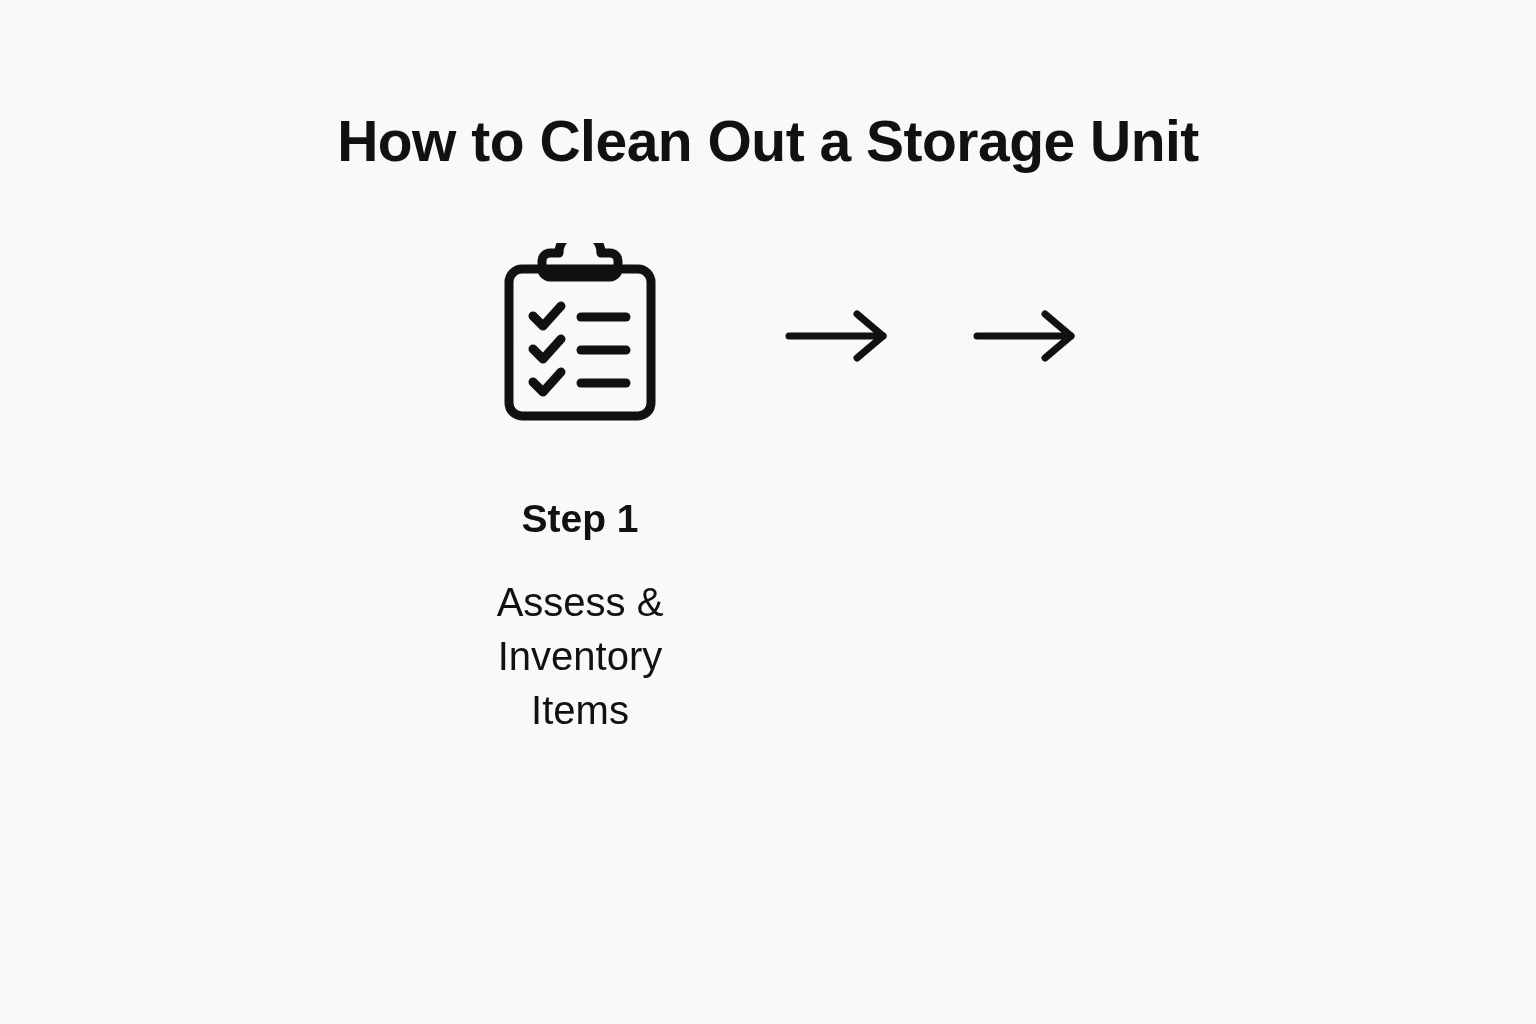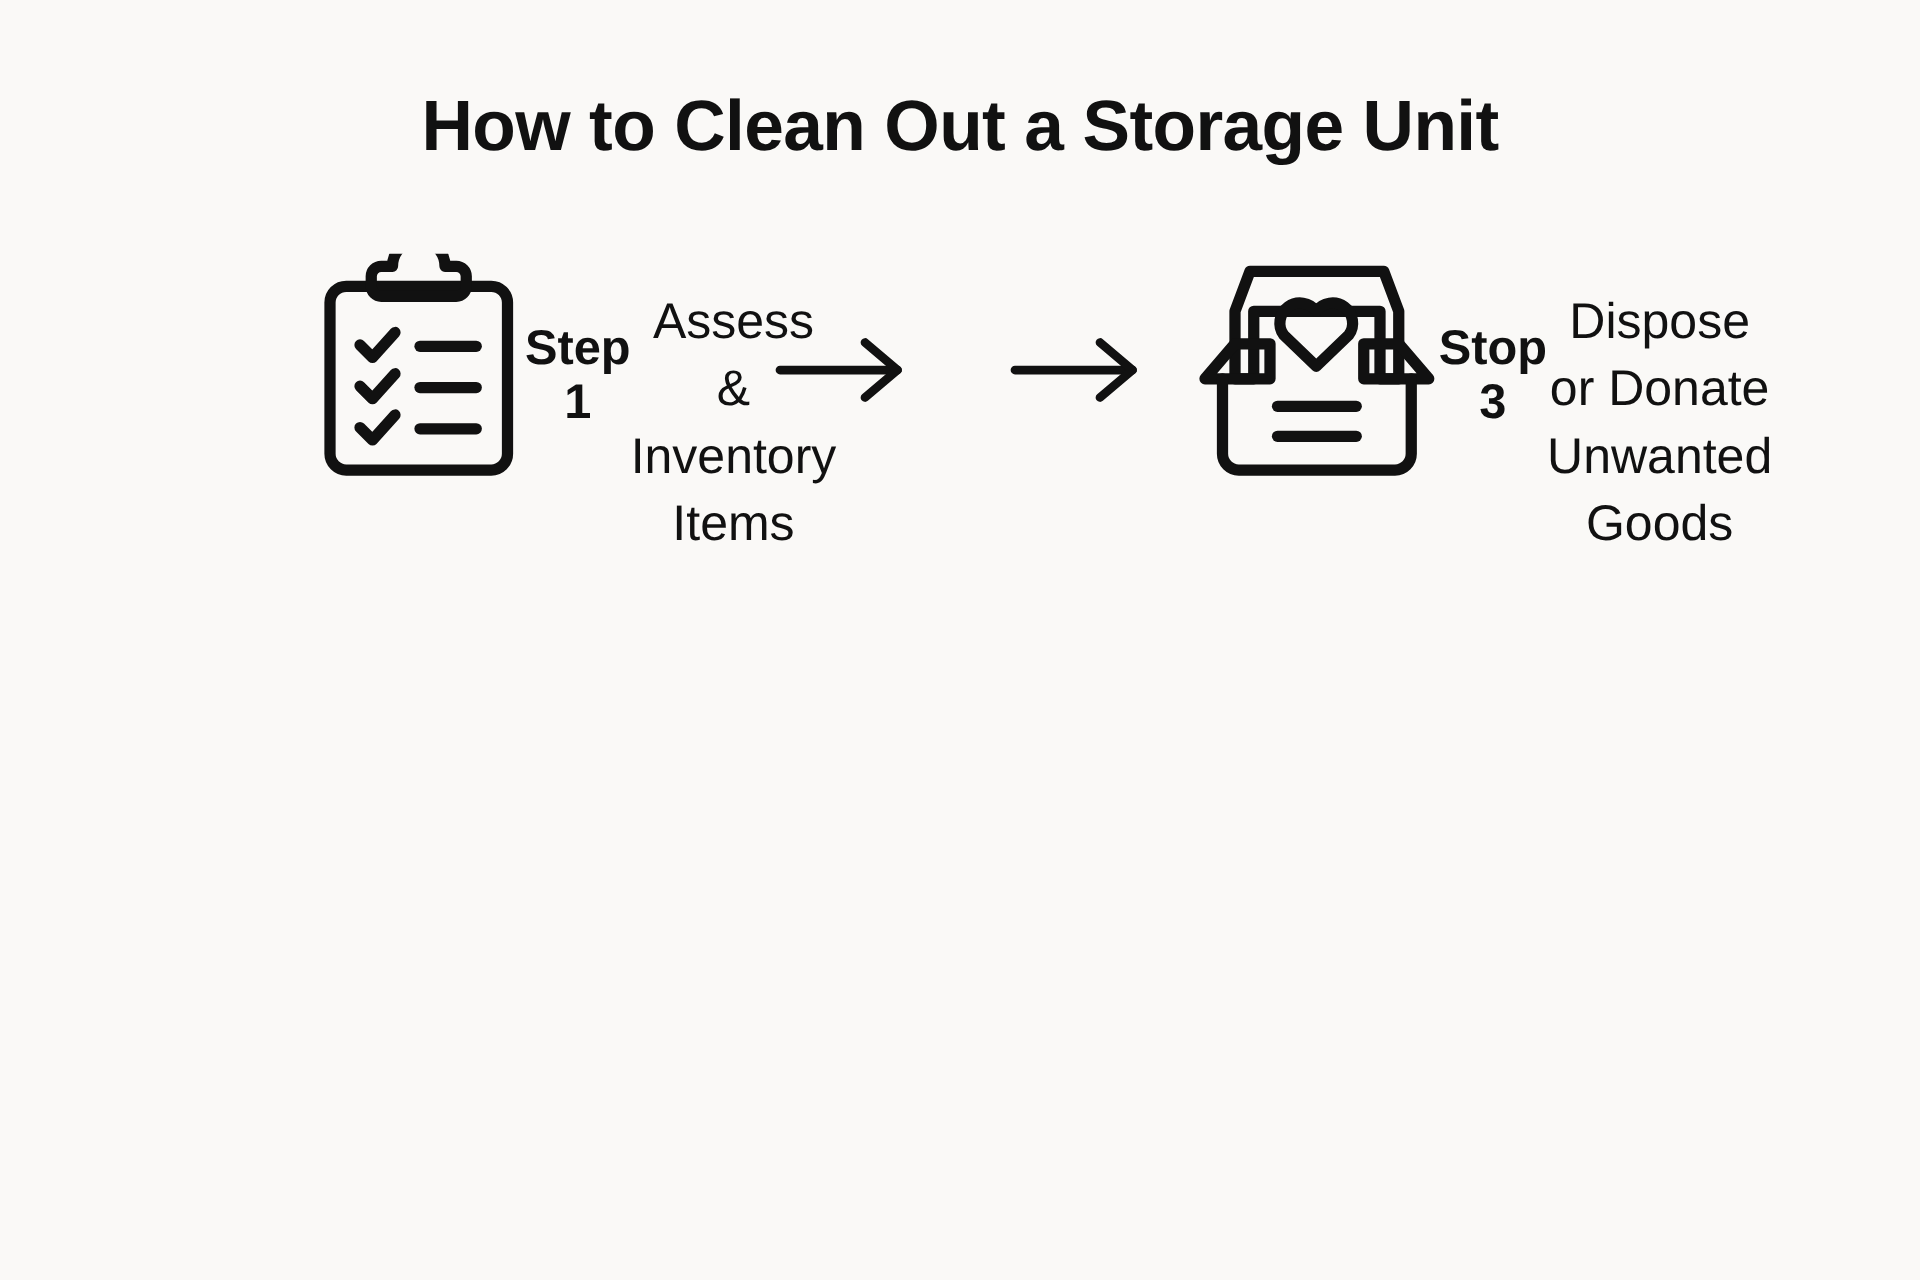--- a/index.html
+++ b/index.html
@@ -19,21 +19,21 @@
   .page {
     width: 1536px;
     height: 1024px;
     position: relative;
     display: flex;
     flex-direction: column;
     align-items: center;
   }
 
   .title {
-    margin-top: 72px;
+    margin-top: 112px;
     font-size: 57px;
     font-weight: 700;
     letter-spacing: -0.5px;
     line-height: 1.05;
     color: #111111;
     text-align: center;
     white-space: nowrap;
   }
 
   .flow {
@@ -41,22 +41,22 @@
     width: 1400px;
     display: flex;
     flex-direction: row;
     align-items: flex-start;
     justify-content: center;
   }
 
   .step {
     width: 330px;
     display: flex;
-    flex-direction: row;
-    align-items: flex-start;
+    flex-direction: column;
+    align-items: center;
   }
 
   .icon-wrap {
     height: 200px;
     display: flex;
     align-items: center;
     justify-content: center;
   }
 
   .step-heading {
@@ -141,43 +141,15 @@
       <svg width="112" height="56" viewBox="0 0 112 56">
         <g fill="none" stroke="#111111" stroke-width="7" stroke-linecap="round" stroke-linejoin="round">
           <path d="M6 28 L100 28"></path>
           <path d="M74 6 L100 28 L74 50"></path>
         </g>
       </svg>
     </div>
 
     <div class="gap"></div>
 
-    <div class="step">
-      <div class="icon-wrap">
-        <svg width="195" height="185" viewBox="0 0 195 185">
-          <g fill="none" stroke="#111111" stroke-width="9" stroke-linecap="round" stroke-linejoin="round">
-
-            <path d="M32 100 L32 46 L44 14 L151 14 L163 46 L163 100
-                     L148 100 L148 46 L47 46 L47 100 Z"></path>
-
-            <path d="M97 90
-                     L71 65
-                     A16 16 0 0 1 97 46
-                     A16 16 0 0 1 123 65 Z"></path>
-
-            <path d="M8 100 L32 72 L60 72 L60 100 Z"></path>
-
-            <path d="M187 100 L163 72 L135 72 L135 100 Z"></path>
-
-            <path d="M22 100 L22 160 A13 13 0 0 0 35 173
-                     L160 173 A13 13 0 0 0 173 160 L173 100"></path>
-
-            <path d="M66 122 L129 122"></path>
-            <path d="M66 146 L129 146"></path>
-          </g>
-        </svg>
-      </div>
-      <div class="step-heading">Stop 3</div>
-      <div class="step-caption">Dispose or Donate Unwanted Goods</div>
-    </div>
 
   </div>
 </div>
 
 </body></html>

